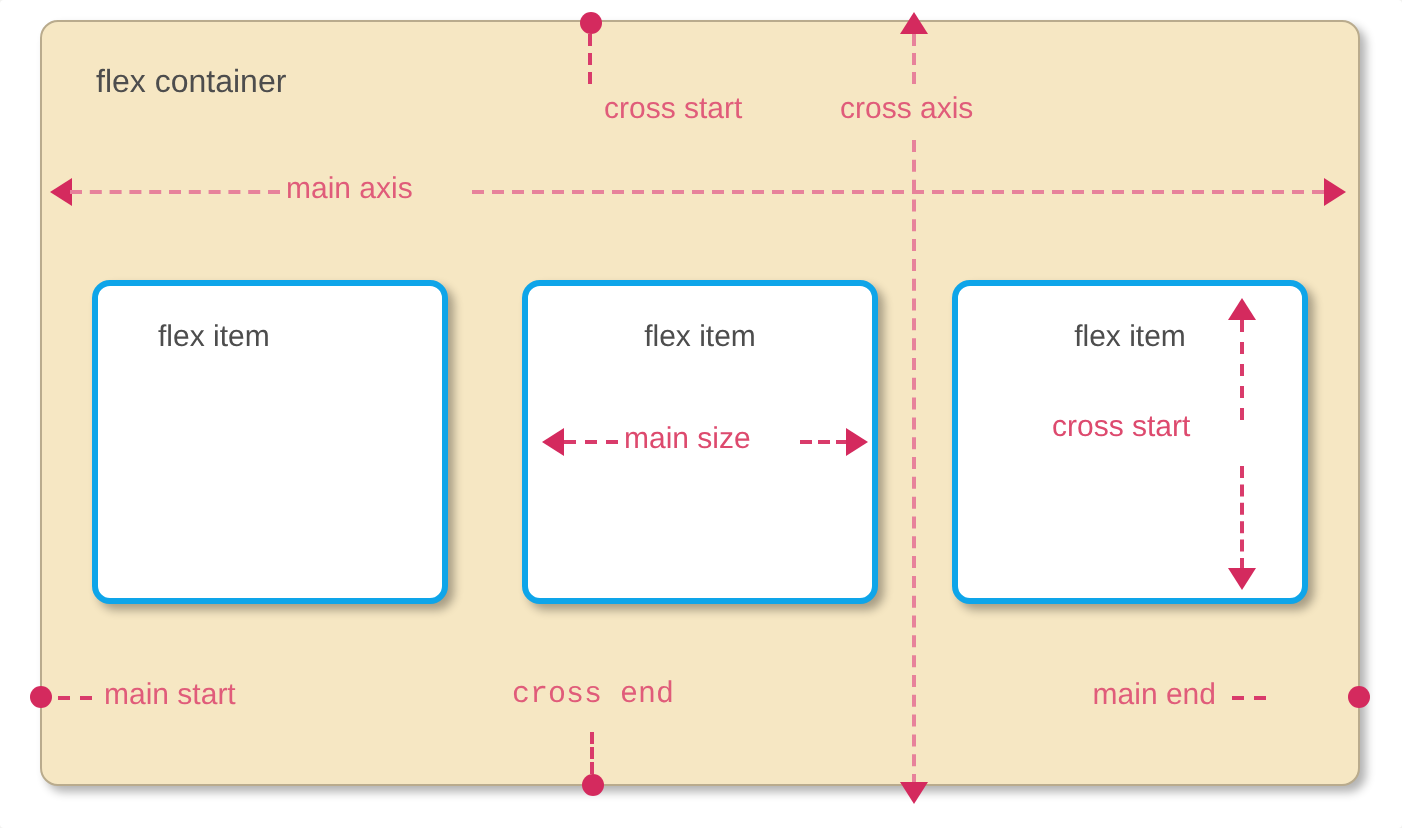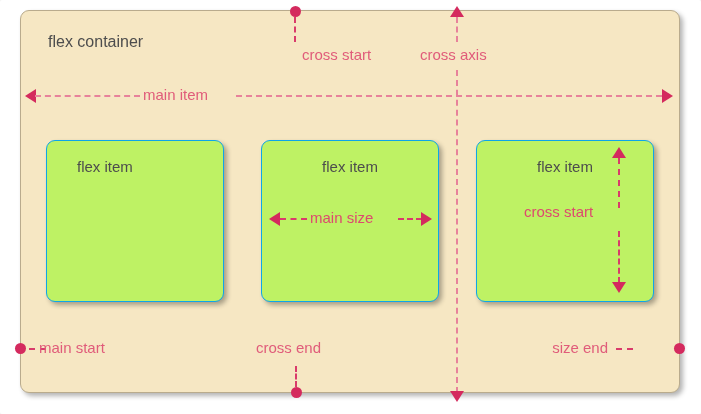--- a/index.html
+++ b/index.html
@@ -43,22 +43,22 @@
     left: 27px;
     top: 22px;
     font-size: 16px;
     color: #4d4d4d;
     white-space: nowrap;
   }
 
   
   .flex-item {
     position: absolute;
-    background: #bef264;
-    border: 1px solid #0ea5e9;
+    background: #ffffff;
+    border: 3px solid #0ea5e9;
     border-radius: 9px;
     box-shadow: 3px 3px 5px rgba(0,0,0,0.32);
     box-sizing: border-box;
     top: 129px;
     height: 162px;
   }
   #flex-item-1 { left: 25px;  width: 178px; }
   #flex-item-2 { left: 240px; width: 178px; }
   #flex-item-3 { left: 455px; width: 178px; }
 
@@ -136,21 +136,21 @@
 <body>
 
 <div id="page">
 
   <div id="flex-container">
 
     <span class="container-label">flex container</span>
 
     <div class="arrow arrow-left" style="left:4px; top:78px;"></div>
     <div class="dash-h light" style="left:14px; top:84px; width:105px;"></div>
-    <span class="anno" style="left:122px; top:75px;">main item</span>
+    <span class="anno" style="left:122px; top:75px;">main axis</span>
     <div class="dash-h light" style="left:215px; top:84px; width:426px;"></div>
     <div class="arrow arrow-right" style="left:641px; top:78px;"></div>
 
     <div class="flex-item" id="flex-item-1">
       <span class="item-label" style="text-align:left; left:30px; width:auto;">flex item</span>
     </div>
 
     <div class="flex-item" id="flex-item-2">
       <span class="item-label">flex item</span>
 
@@ -166,27 +166,27 @@
 
       <div class="arrow arrow-up" style="left:135px; top:6px;"></div>
       <div class="dash-v" style="left:141px; top:17px; height:50px;"></div>
       <span class="anno strong" style="left:47px; top:62px;">cross start</span>
       <div class="dash-v" style="left:141px; top:90px; height:52px;"></div>
       <div class="arrow arrow-down" style="left:135px; top:141px;"></div>
     </div>
 
     <div class="dot" style="left:-6px; top:332px;"></div>
     <div class="dash-h" style="left:8px; top:337px; width:17px;"></div>
-    <span class="anno" style="left:18px; top:328px;">main start</span>
-
-    <span class="anno" style="right:71px; top:328px;">size end</span>
+    <span class="anno" style="left:31px; top:328px;">main start</span>
+
+    <span class="anno" style="right:71px; top:328px;">main end</span>
     <div class="dash-h" style="right:46px; top:337px; width:17px;"></div>
     <div class="dot" style="right:-6px; top:332px;"></div>
 
-    <span class="anno" style="left:235px; top:328px;">cross end</span>
+    <span class="anno" style="left:235px; top:328px;font-family:Liberation Mono, monospace;">cross end</span>
     <div class="dash-v" style="left:274px; top:355px; height:21px;"></div>
     <div class="dot" style="left:270px; top:376px;"></div>
 
   </div>
 
   <div class="dot" style="left:290px; top:6px;"></div>
   <div class="dash-v" style="left:294px; top:17px; height:25px;"></div>
   <span class="anno" style="left:254px; top:46px;margin-left:48px;">cross start</span>
 
   <div class="arrow arrow-up" style="left:450px; top:6px;"></div>

